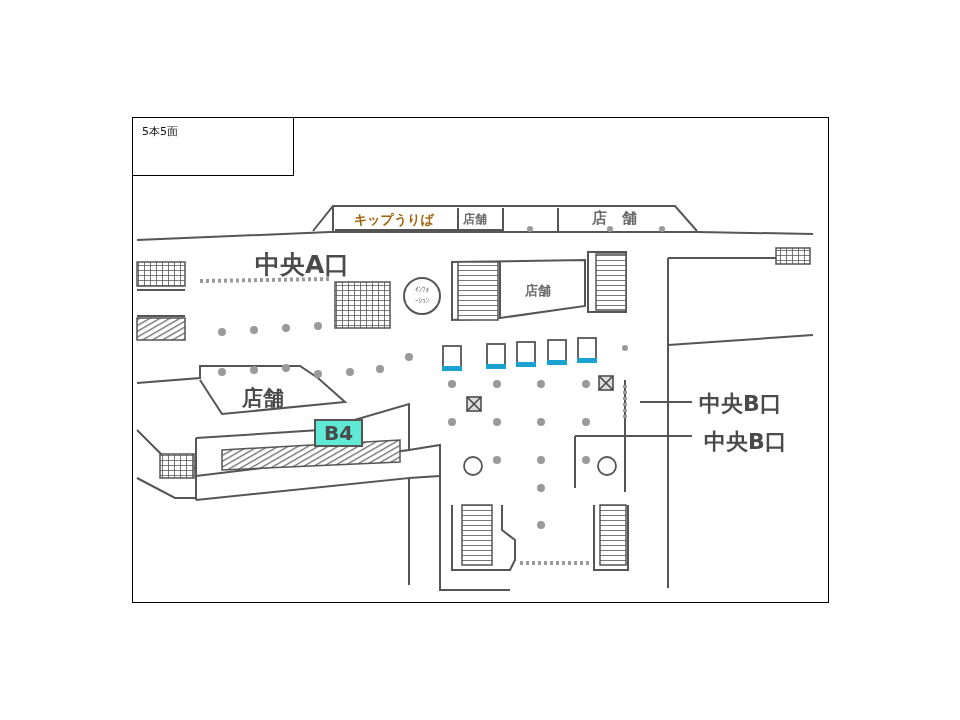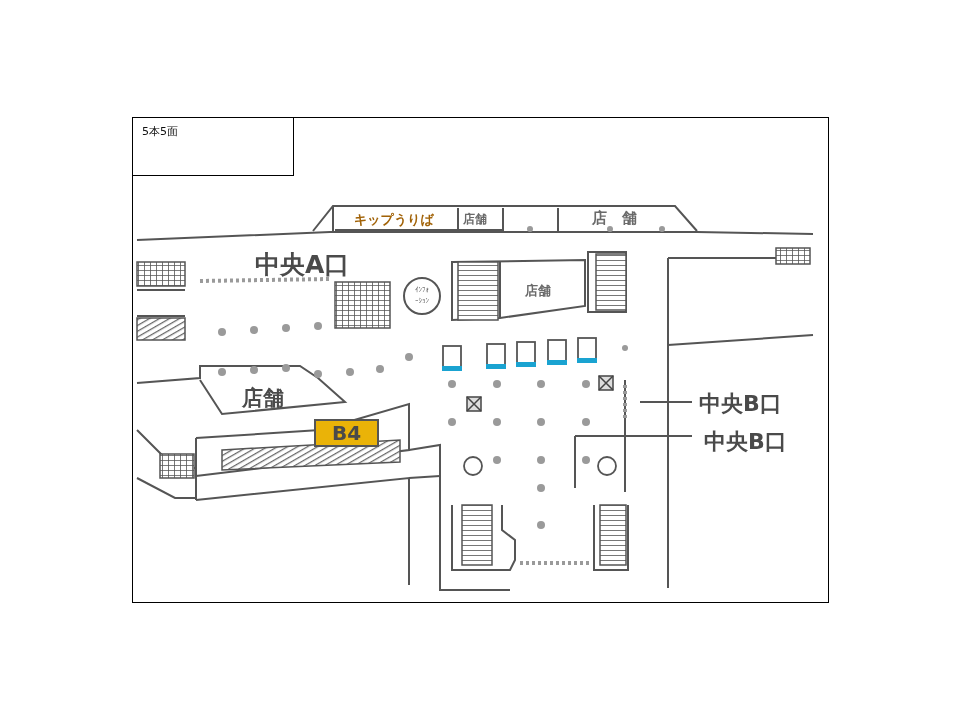--- a/index.html
+++ b/index.html
@@ -183,13 +183,13 @@
 </svg>
 
 <div class="lbl" style="left:255px;top:236px;font-size:25px;margin-top:12px;">中央A口</div>
 <div class="lbl" style="left:699px;top:389px;font-size:22px;">中央B口</div>
 <div class="lbl" style="left:704px;top:427px;font-size:22px;">中央B口</div>
 <div class="lbl" style="left:338px;top:211px;font-size:13px;color:#a16207;margin-left:16px;">キップうりば</div>
 <div class="lbl" style="left:463px;top:211px;font-size:12px;color:#6a6a6a;">店舗</div>
 <div class="lbl" style="left:592px;top:209px;font-size:15px;color:#6a6a6a;font-family:Liberation Serif, serif;">店　舗</div>
 <div class="lbl" style="left:525px;top:282px;font-size:13px;color:#6a6a6a;">店舗</div>
 <div class="lbl" style="left:242px;top:384px;font-size:21px;">店舗</div>
-<div class="lbl" style="left:314px;top:419px;font-size:20px;border:2px solid #555;padding:0 16px;line-height:24px;background:#eab308;">B4</div>
+<div class="lbl" style="left:314px;top:419px;font-size:20px;border:2px solid #555;padding:0 8px;line-height:24px;background:#5eead4;">B4</div>
 
 </body></html>

